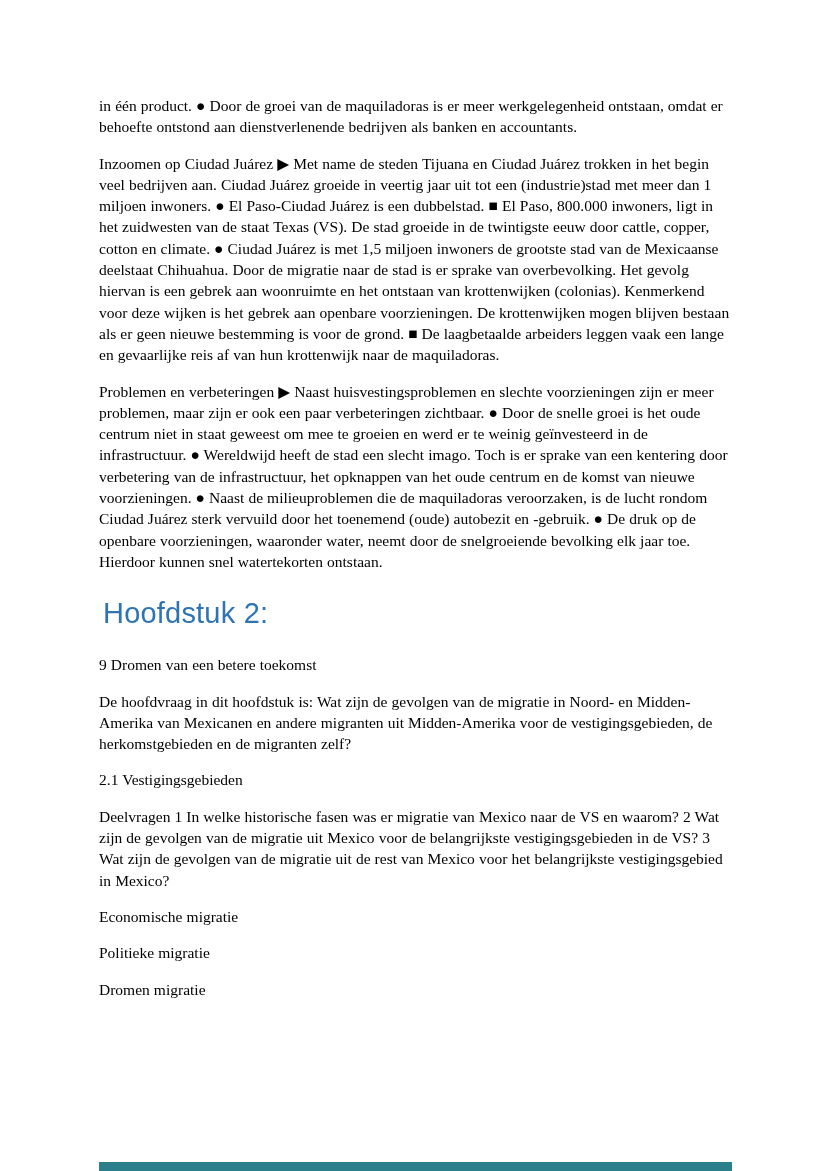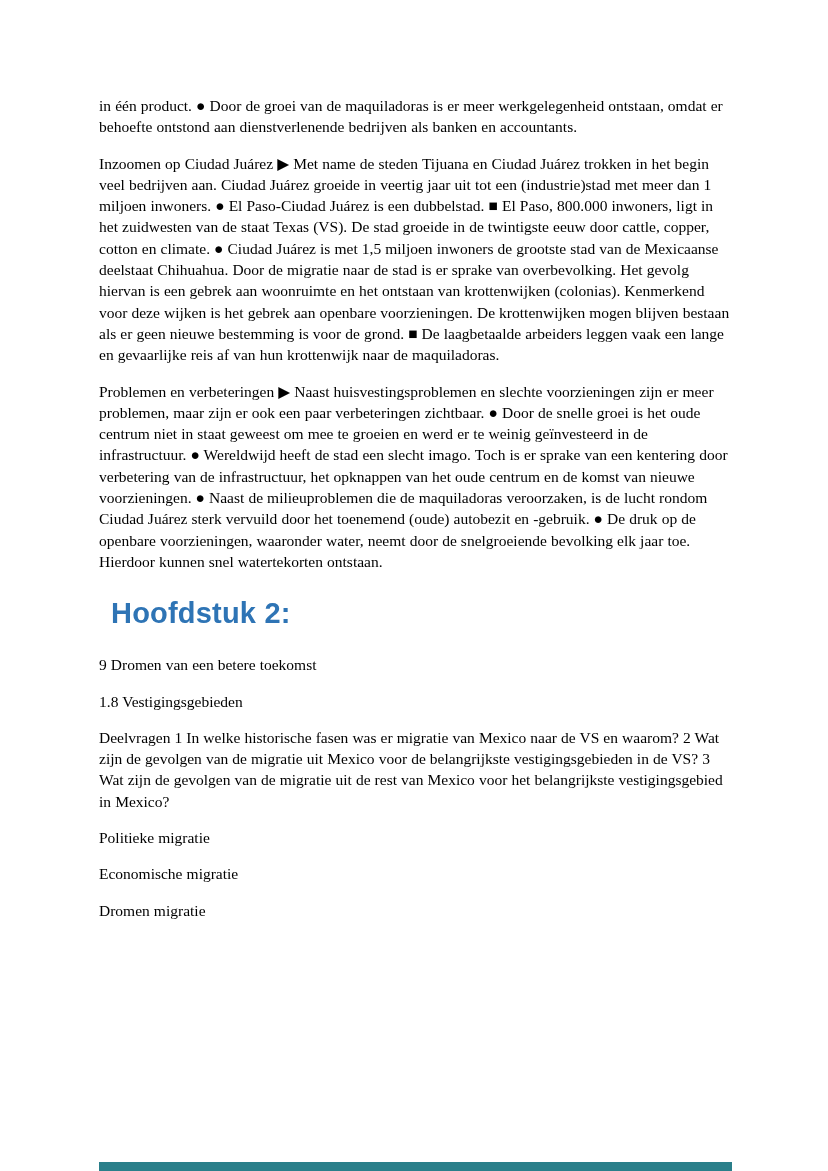--- a/index.html
+++ b/index.html
@@ -26,23 +26,23 @@
     font-size: 15.5px;
     line-height: 21.3px;
     margin: 0 0 15px 0;
     text-align: left;
     word-spacing: 0.2px;
   }
   h1.chapter-heading {
     font-family: "Liberation Sans", sans-serif;
     color: var(--heading-blue, #2E74B5);
     font-size: 29px;
-    font-weight: 700;
+    font-weight: 400;
     letter-spacing: 0.2px;
-    margin: 25px 0 24px 12px;
+    margin: 25px 0 24px 4px;
   }
   .table-top-bar {
     position: absolute;
     left: 99px;
     bottom: 0;
     width: 633px;
     height: 9px;
     background: var(--table-bar-teal, #2A7F8A);
   }
 </style>
@@ -55,27 +55,28 @@
     <p class="body-para">in één product. ● Door de groei van de maquiladoras is er meer werkgelegenheid ontstaan, omdat er behoefte ontstond aan dienstverlenende bedrijven als banken en accountants.</p>
 
     <p class="body-para">Inzoomen op Ciudad Juárez ▶ Met name de steden Tijuana en Ciudad Juárez trokken in het begin veel bedrijven aan. Ciudad Juárez groeide in veertig jaar uit tot een (industrie)stad met meer dan 1 miljoen inwoners. ● El Paso-Ciudad Juárez is een dubbelstad. ■ El Paso, 800.000 inwoners, ligt in het zuidwesten van de staat Texas (VS). De stad groeide in de twintigste eeuw door cattle, copper, cotton en climate. ● Ciudad Juárez is met 1,5 miljoen inwoners de grootste stad van de Mexicaanse deelstaat Chihuahua. Door de migratie naar de stad is er sprake van overbevolking. Het gevolg hiervan is een gebrek aan woonruimte en het ontstaan van krottenwijken (colonias). Kenmerkend voor deze wijken is het gebrek aan openbare voorzieningen. De krottenwijken mogen blijven bestaan als er geen nieuwe bestemming is voor de grond. ■ De laagbetaalde arbeiders leggen vaak een lange en gevaarlijke reis af van hun krottenwijk naar de maquiladoras.</p>
 
     <p class="body-para">Problemen en verbeteringen ▶ Naast huisvestingsproblemen en slechte voorzieningen zijn er meer problemen, maar zijn er ook een paar verbeteringen zichtbaar. ● Door de snelle groei is het oude centrum niet in staat geweest om mee te groeien en werd er te weinig geïnvesteerd in de infrastructuur. ● Wereldwijd heeft de stad een slecht imago. Toch is er sprake van een kentering door verbetering van de infrastructuur, het opknappen van het oude centrum en de komst van nieuwe voorzieningen. ● Naast de milieuproblemen die de maquiladoras veroorzaken, is de lucht rondom Ciudad Juárez sterk vervuild door het toenemend (oude) autobezit en -gebruik. ● De druk op de openbare voorzieningen, waaronder water, neemt door de snelgroeiende bevolking elk jaar toe. Hierdoor kunnen snel watertekorten ontstaan.</p>
 
     <h1 class="chapter-heading">Hoofdstuk 2:</h1>
 
     <p class="body-para">9 Dromen van een betere toekomst</p>
 
+    <p class="body-para">De hoofdvraag in dit hoofdstuk is: Wat zijn de gevolgen van de migratie in Noord- en Midden-Amerika van Mexicanen en andere migranten uit Midden-Amerika voor de vestigingsgebieden, de herkomstgebieden en de migranten zelf?</p>
 
-    <p class="body-para">1.8 Vestigingsgebieden</p>
+    <p class="body-para">2.1 Vestigingsgebieden</p>
 
     <p class="body-para">Deelvragen 1 In welke historische fasen was er migratie van Mexico naar de VS en waarom? 2 Wat zijn de gevolgen van de migratie uit Mexico voor de belangrijkste vestigingsgebieden in de VS? 3 Wat zijn de gevolgen van de migratie uit de rest van Mexico voor het belangrijkste vestigingsgebied in Mexico?</p>
 
+    <p class="body-para">Economische migratie</p>
+
     <p class="body-para">Politieke migratie</p>
-
-    <p class="body-para">Economische migratie</p>
 
     <p class="body-para">Dromen migratie</p>
 
   </div>
 
   <div class="table-top-bar"></div>
 </div>
 
 </body></html>

